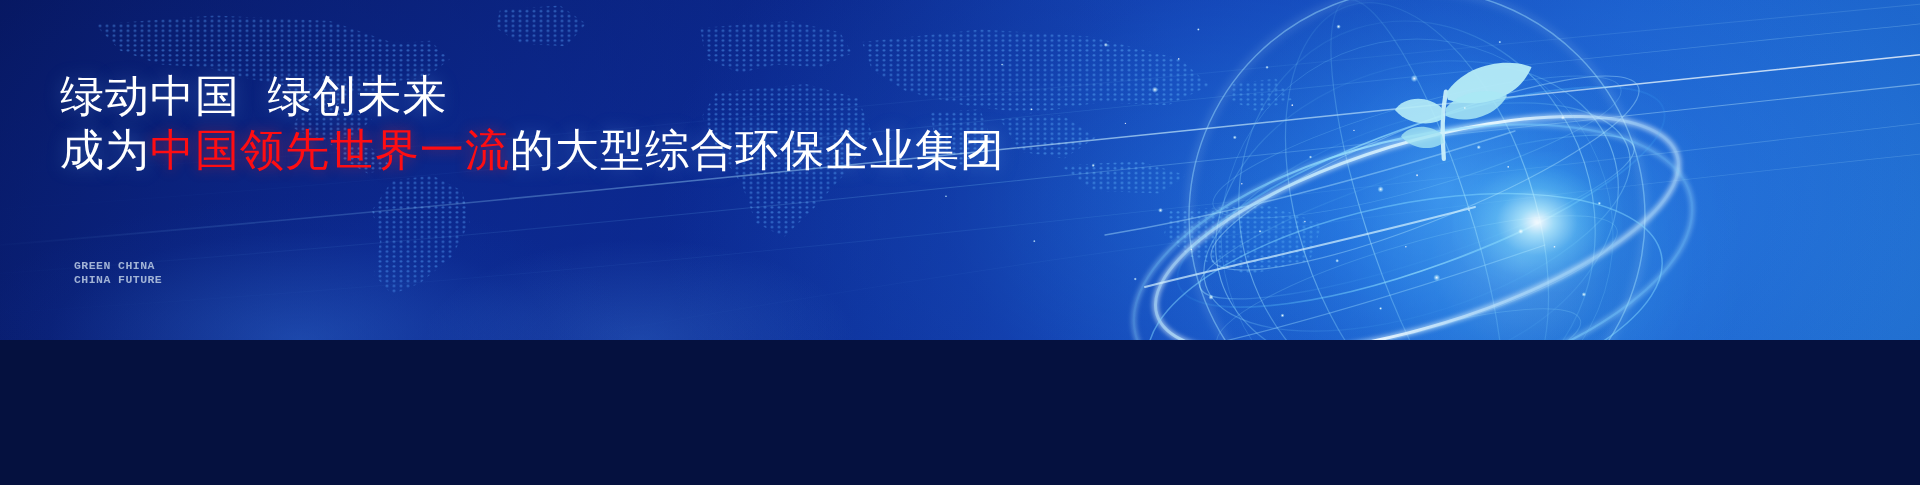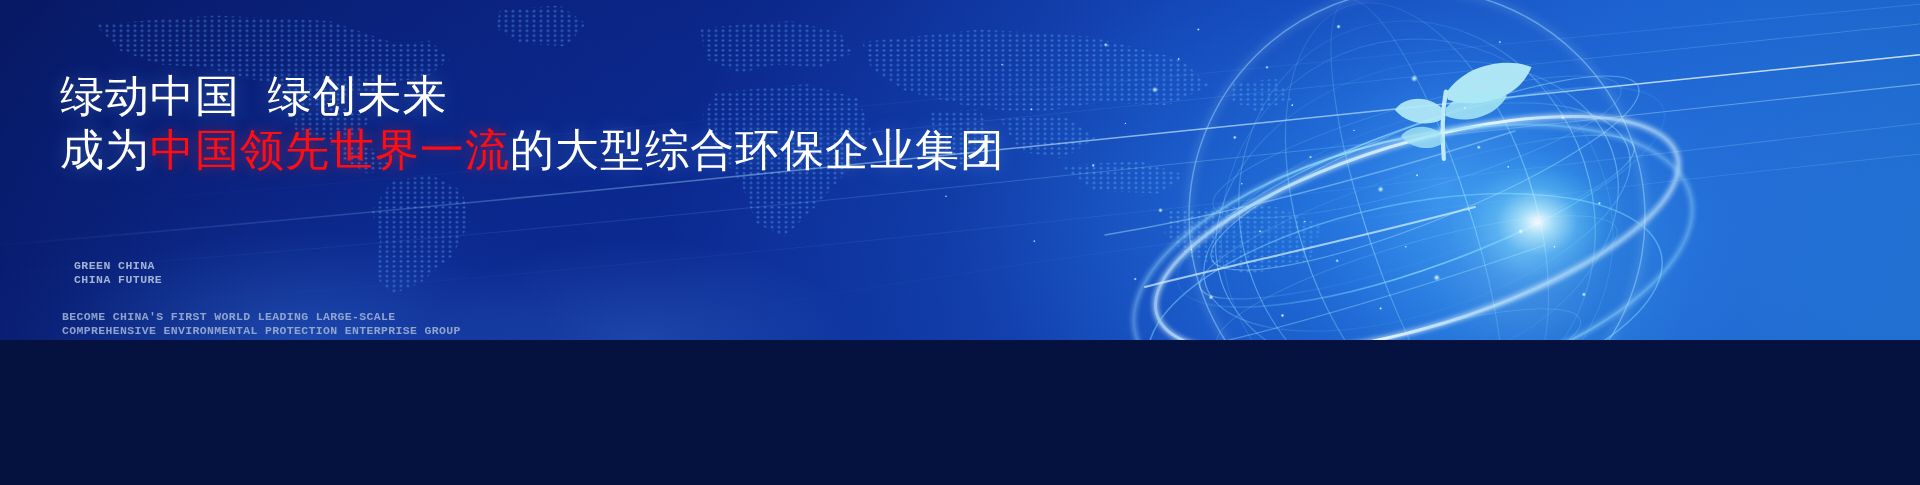--- a/index.html
+++ b/index.html
@@ -346,19 +346,15 @@
 
     <div class="headline-1">绿动中国 绿创未来</div>
 
     <div class="headline-2"><span>成为</span><span class="hl-red">中国领先世界一流</span><span>的大型综合环保企业集团</span></div>
 
     <div class="sub-en">
       <span class="sub-line">GREEN CHINA</span>
       <span class="sub-line">CHINA FUTURE</span>
     </div>
 
-    <div class="sub-en-2">
-      <span class="sub-line">BECOME CHINA'S FIRST WORLD LEADING LARGE-SCALE</span>
-      <span class="sub-line">COMPREHENSIVE ENVIRONMENTAL PROTECTION ENTERPRISE GROUP</span>
-    </div>
 
   </div>
 </div>
 
 </body></html>

